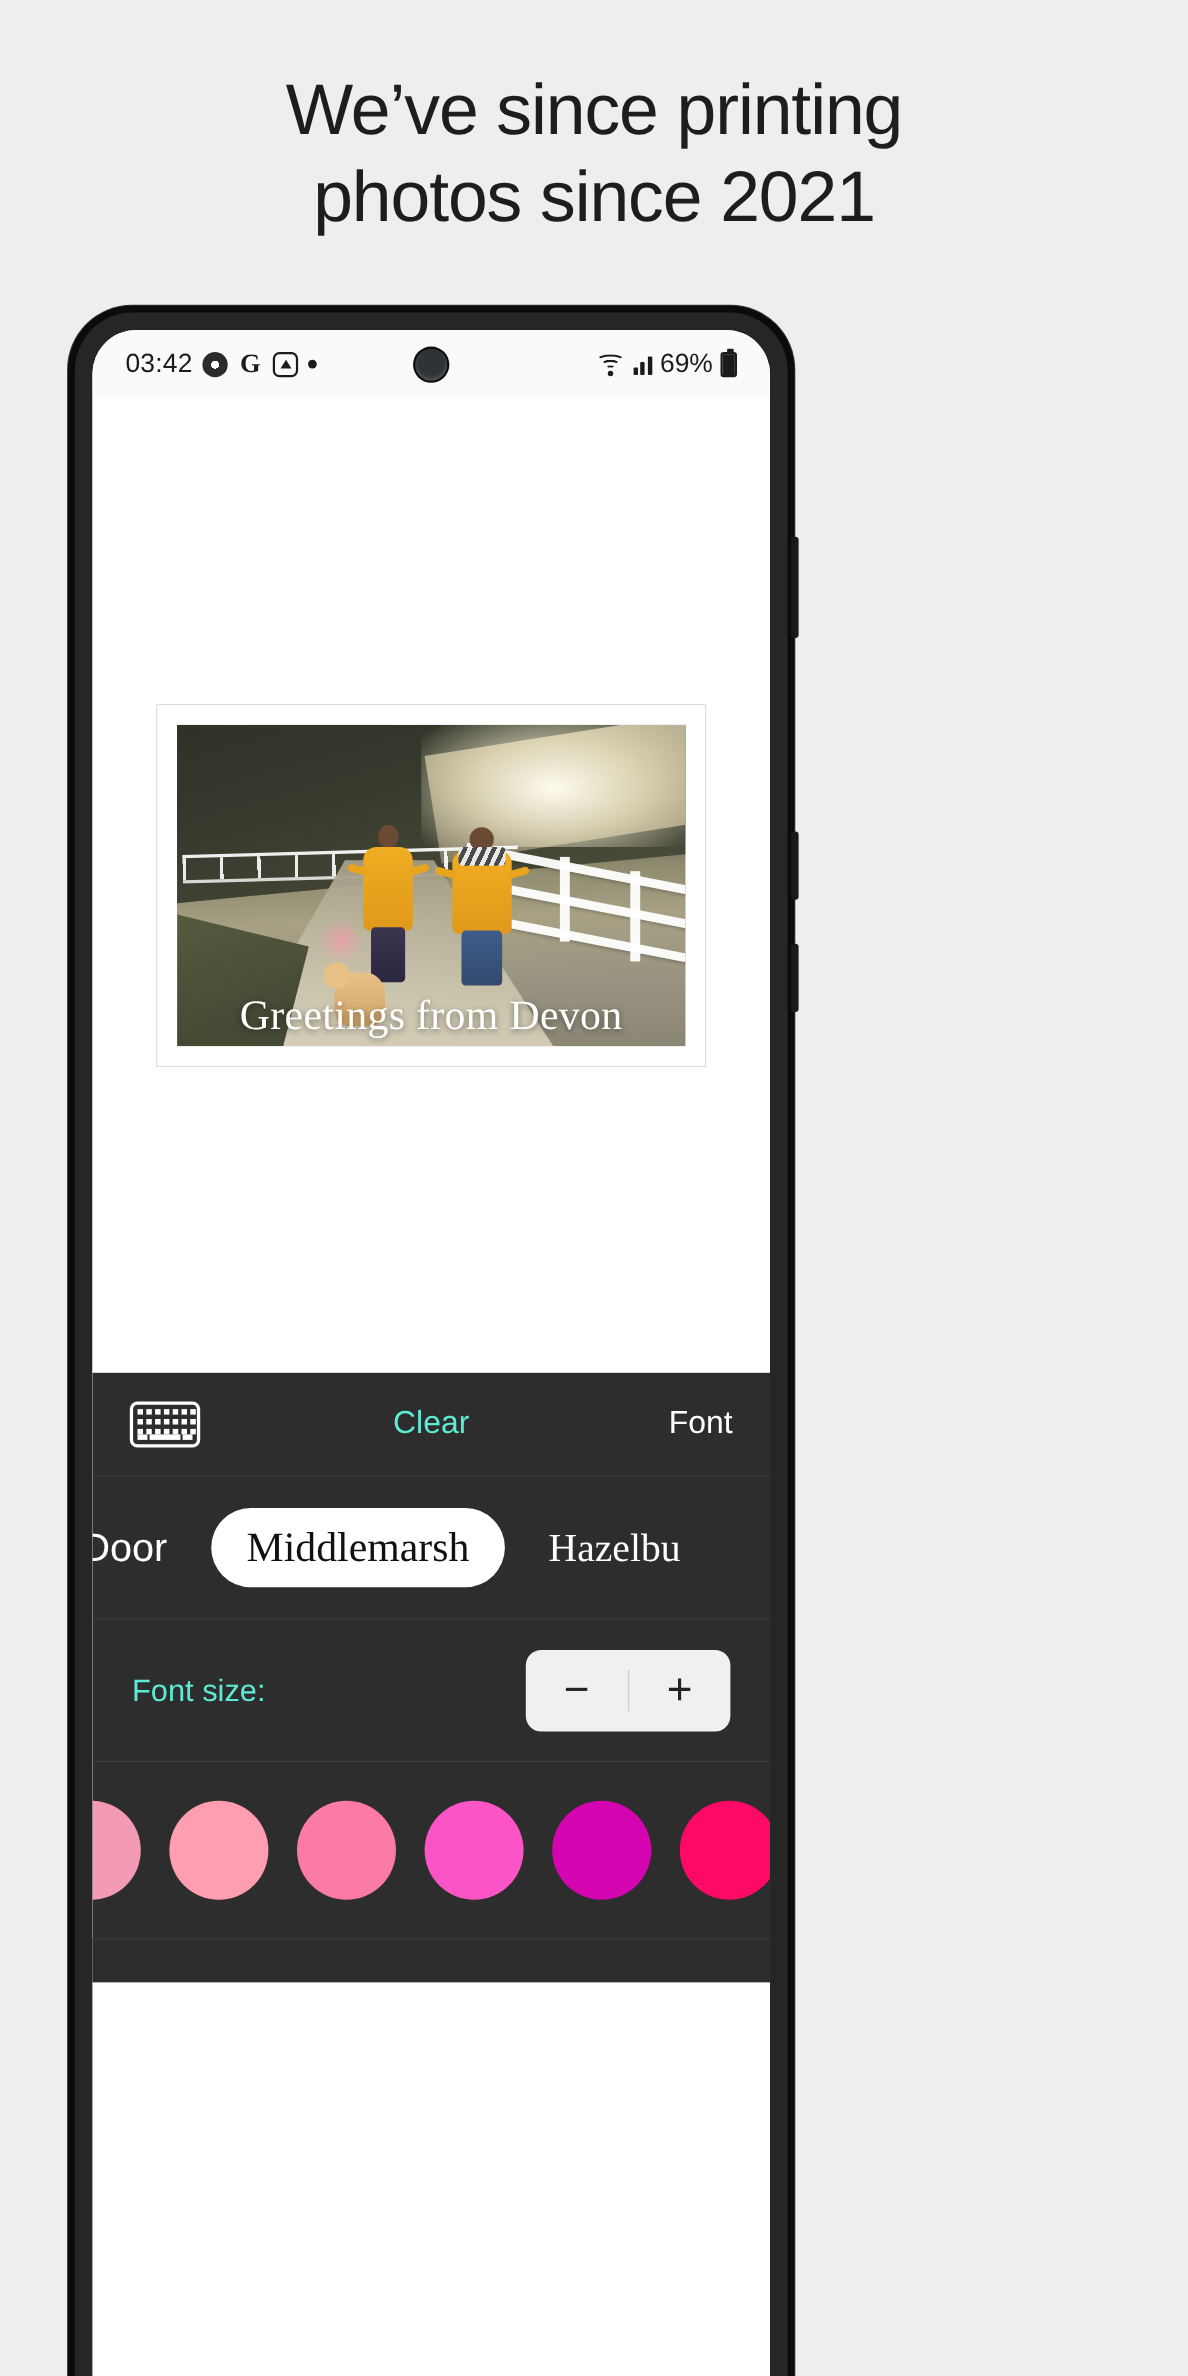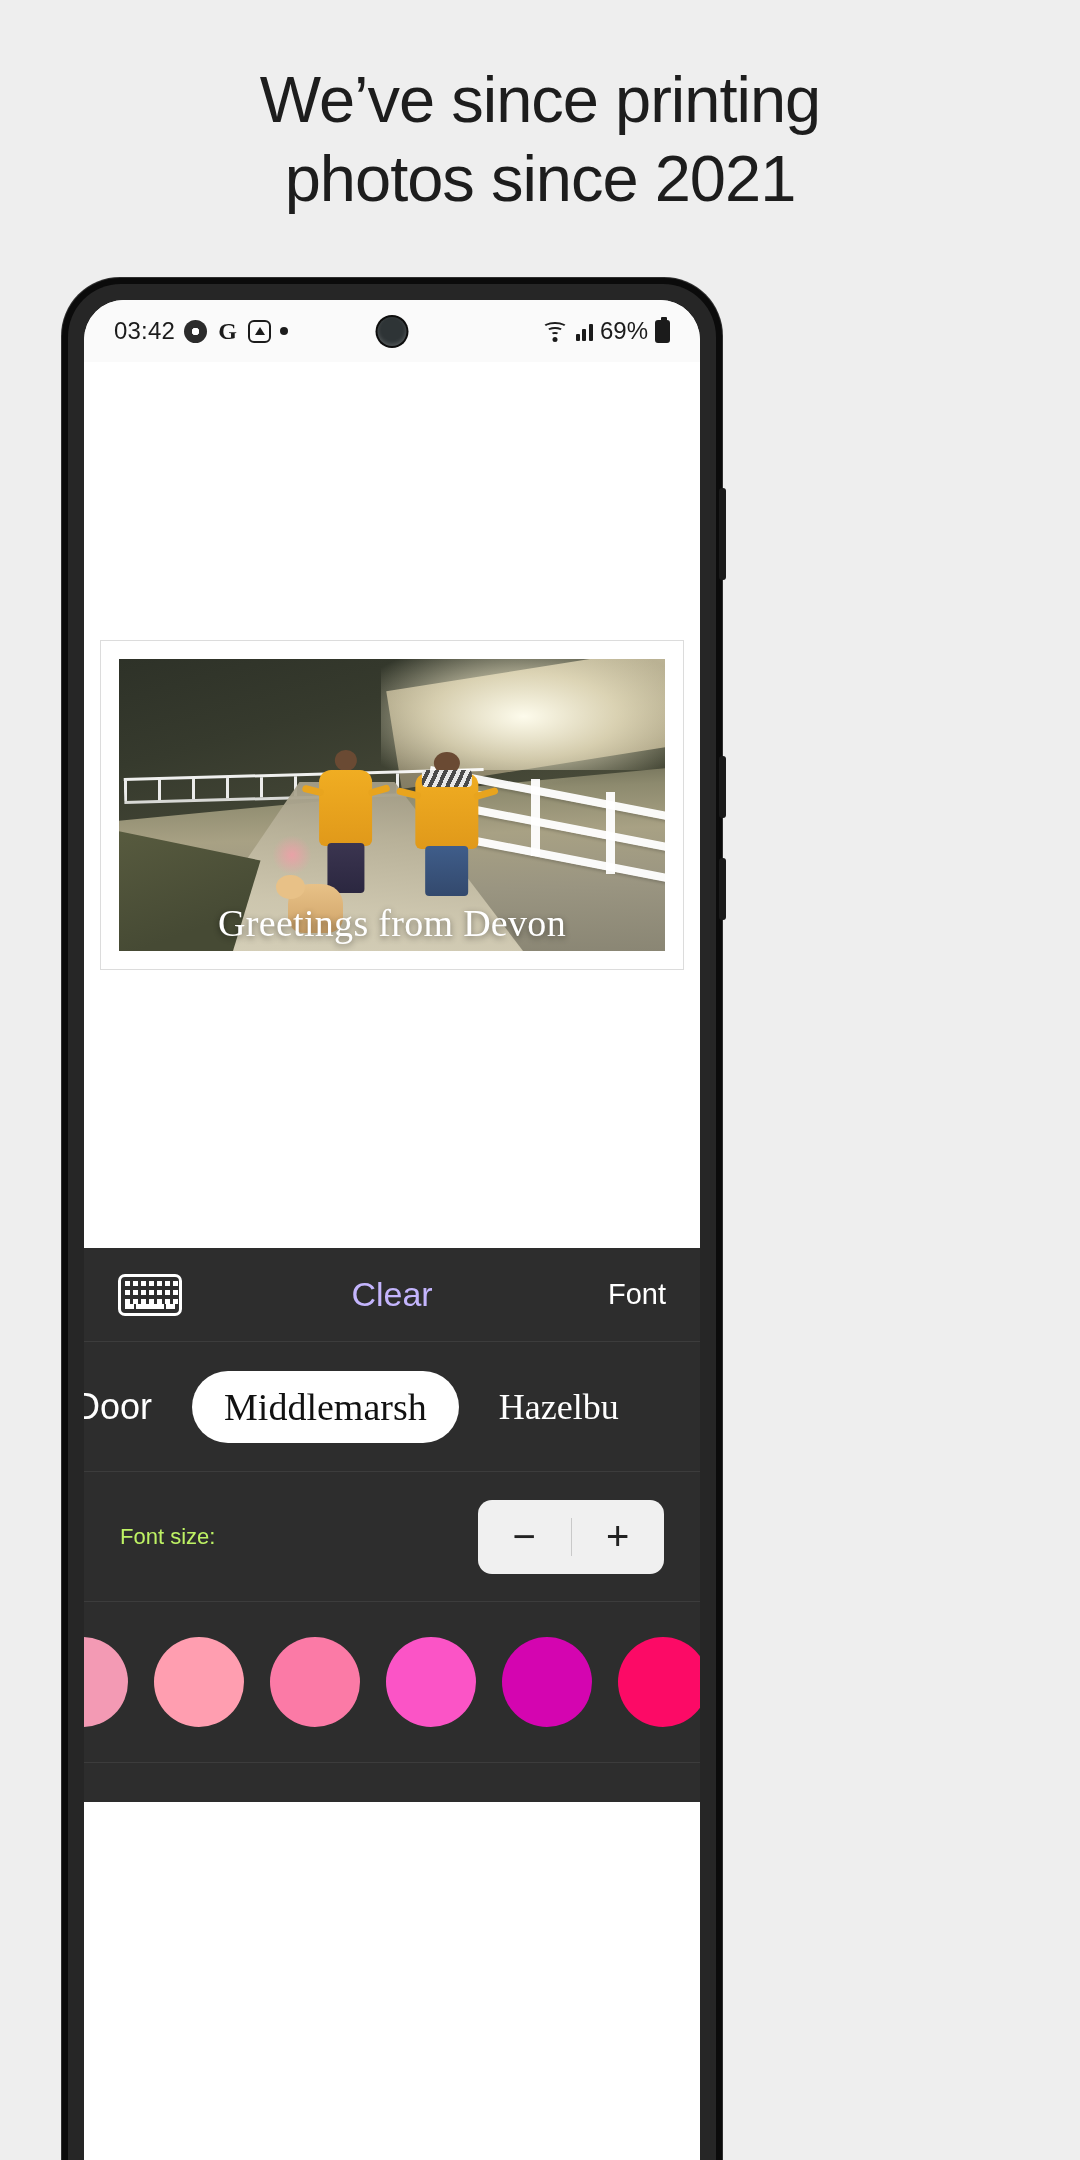--- a/index.html
+++ b/index.html
@@ -130,21 +130,21 @@
     font-size:33px; font-weight:700; color:#f4606a; letter-spacing:.2px;
     cursor:pointer;
   }
 
   
   .canvas {
     background:#ffffff; height:886px;
     display:flex; align-items:center; justify-content:center;
   }
   .postcard {
-    width:584px; height:330px;
+    width:500px; height:330px;
     background:#fff;
     border:1px solid #dcdcdc;
     padding:18px;
     display:flex; align-items:flex-start; justify-content:center;
   }
   .photo {
     width:100%; height:100%;
     position:relative;
     overflow:hidden;
     background:#6d6f5e;
@@ -276,21 +276,21 @@
   }
   .kbd-icon {
     width:64px; height:42px; border:3px solid #fff; border-radius:7px;
     position:relative; background:#2d2d2d; cursor:pointer;
   }
   .kbd-icon i{ position:absolute; background:#fff; display:block; }
   .kbd-icon .k { width:5px; height:5px; }
   .kbd-icon .space { width:28px; height:5px; bottom:4px; left:15px; }
   .tool-clear {
     position:absolute; left:50%; transform:translateX(-50%);
-    font-size:34px; color:#c4b5fd; cursor:pointer;text-align:center;
+    font-size:29px; color:#5eead4; cursor:pointer;text-align:center;
   }
   .tool-done {
     margin-left:auto; font-size:29px; color:#fff; cursor:pointer;
   }
 
   .row-fonts {
     height:130px; display:flex; align-items:center;
     border-bottom:1px solid #3c3c3c;
     overflow:hidden; position:relative;
   }
@@ -305,21 +305,21 @@
     border-radius:44px; padding:14px 32px;
     font-family:"Liberation Serif", serif;
     font-size:38px;
   }
 
   .row-size {
     height:130px; display:flex; align-items:center;
     padding:0 36px;
     border-bottom:1px solid #3c3c3c;
   }
-  .size-label { font-size:22px; color:#bef264; }
+  .size-label { font-size:28px; color:#5eead4; }
   .stepper {
     margin-left:auto; display:flex; align-items:center;
     background:#f0f0f0; border-radius:14px;
     height:74px; width:186px;
   }
   .step-btn {
     flex:1; display:flex; align-items:center; justify-content:center;
     color:#222; font-size:40px; cursor:pointer; height:100%;
     font-weight:300;
   }

